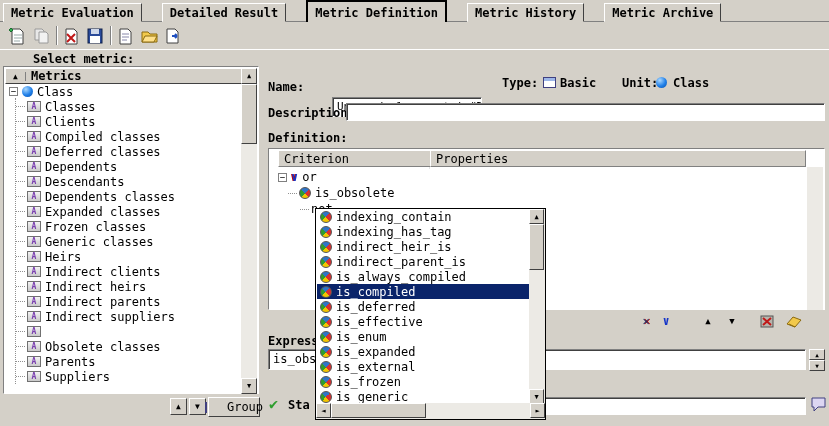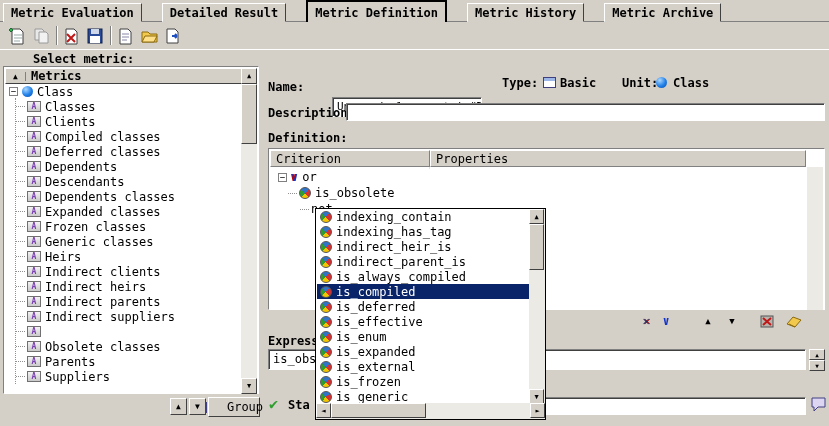--- a/index.html
+++ b/index.html
@@ -279,21 +279,21 @@
   <div class="lbl" style="left:622px; top:76px;">Unit:</div>
   <span class="sphere" style="position:absolute; left:656px; top:77px;"></span>
   <div class="lbl" style="left:673px; top:76px;">Class</div>
 
   <div class="lbl" style="left:268px; top:106px;">Description:</div>
   <div class="field" style="left:346px; top:103px; width:479px; height:18px;"></div>
 
   <div class="lbl" style="left:268px; top:131px;text-align:center;">Definition:</div>
 
   <div id="deftable" class="sunken">
-    <div class="dhead" style="left:1px; width:160px;">Criterion</div>
+    <div class="dhead" style="left:9px; width:160px;">Criterion</div>
     <div class="dhead" style="left:161px; right:18px;">Properties</div>
     <div class="colline"></div>
     <div class="drow" style="top:20px; padding-left:8px;">
       <span class="expandbox">−</span>
       <span class="oricon">∨</span>
       <span>or</span>
     </div>
     <div class="drow" style="top:36px; padding-left:18px;">
       <span class="tline"></span>
       <span class="ball"></span>

